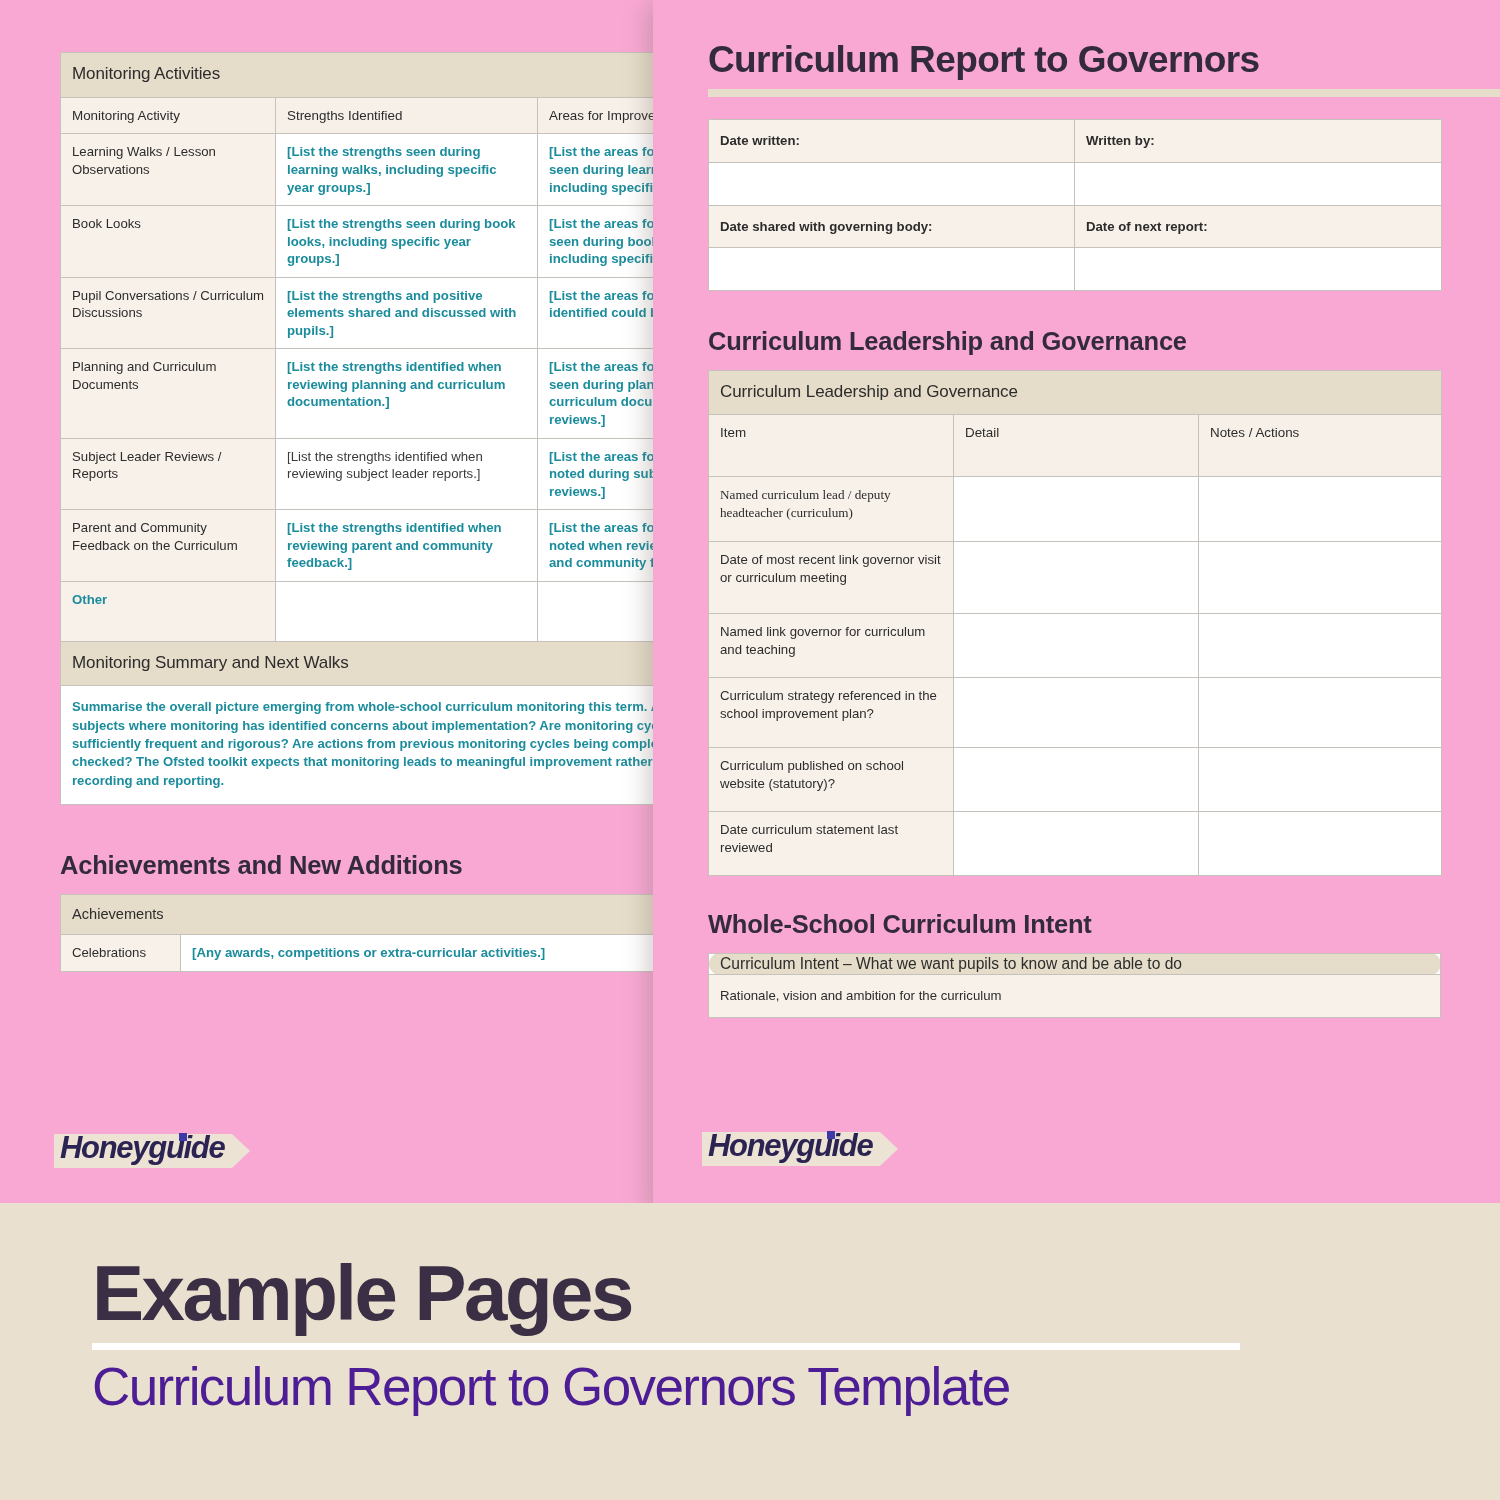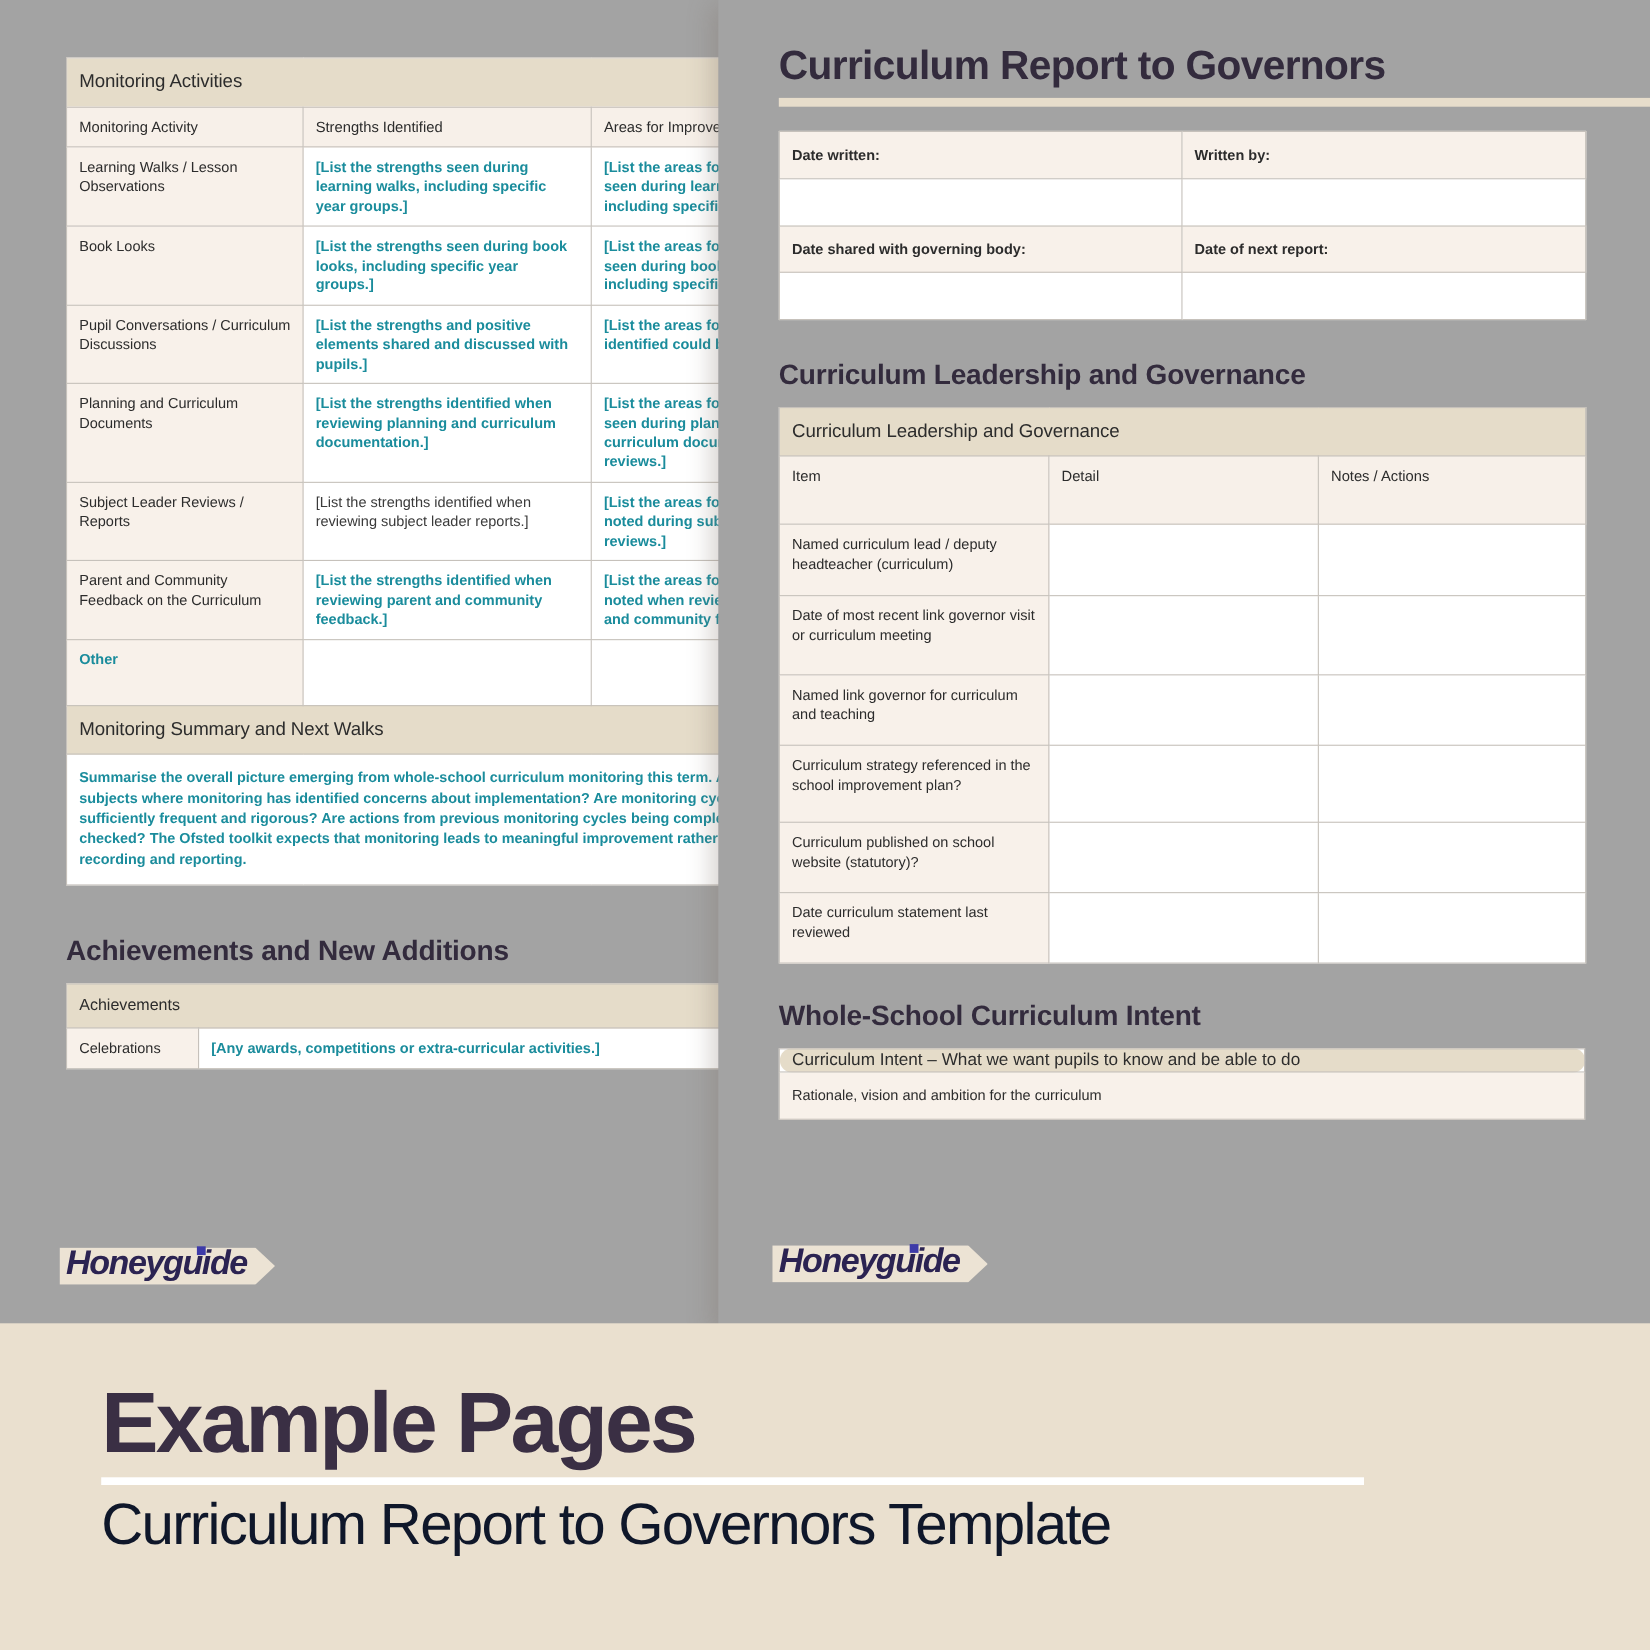--- a/index.html
+++ b/index.html
@@ -12,21 +12,21 @@
     height: 1500px;
     position: relative;
     overflow: hidden;
     font-family: "Liberation Sans", sans-serif;
     -webkit-font-smoothing: antialiased;
   }
 
   
   .sheet {
     position: absolute;
-    background: #a3a3a3;
+    background: #f9a8d4;
     box-sizing: border-box;
   }
   #left-page {
     left: 0px;
     top: 0px;
     width: 680px;
     height: 1218px;
     padding: 52px 0 0 60px;
     z-index: 1;
   }
@@ -185,21 +185,21 @@
     margin: 0;
   }
   #banner-rule {
     height: 7px;
     background: #ffffff;
     margin: 12px 0 9px 0;
     width: 1148px;
   }
   #banner-sub {
     font-size: 53px;
-    color: #0f172a;
+    color: #4c1d95;
     letter-spacing: -1.6px;
     line-height: 1.05;
     margin: 0;
     font-weight: normal;
   }
 </style>
 </head>
 <body>
 
 <div class="sheet" id="left-page">
@@ -338,21 +338,21 @@
     <tbody>
       <tr>
         <td class="band" colspan="3">Curriculum Leadership and Governance</td>
       </tr>
       <tr style="height:62px;padding-left:23px;">
         <td class="colhead">Item</td>
         <td class="colhead">Detail</td>
         <td class="colhead">Notes / Actions</td>
       </tr>
 
-      <tr style="height:65px;">
+      <tr style="height:65px;font-family:Liberation Serif, serif;">
         <td class="rowhead">Named curriculum lead / deputy headteacher (curriculum)</td>
         <td></td>
         <td></td>
       </tr>
       <tr style="height:72px;">
         <td class="rowhead">Date of most recent link governor visit or curriculum meeting</td>
         <td></td>
         <td></td>
       </tr>
       <tr style="height:64px;">

